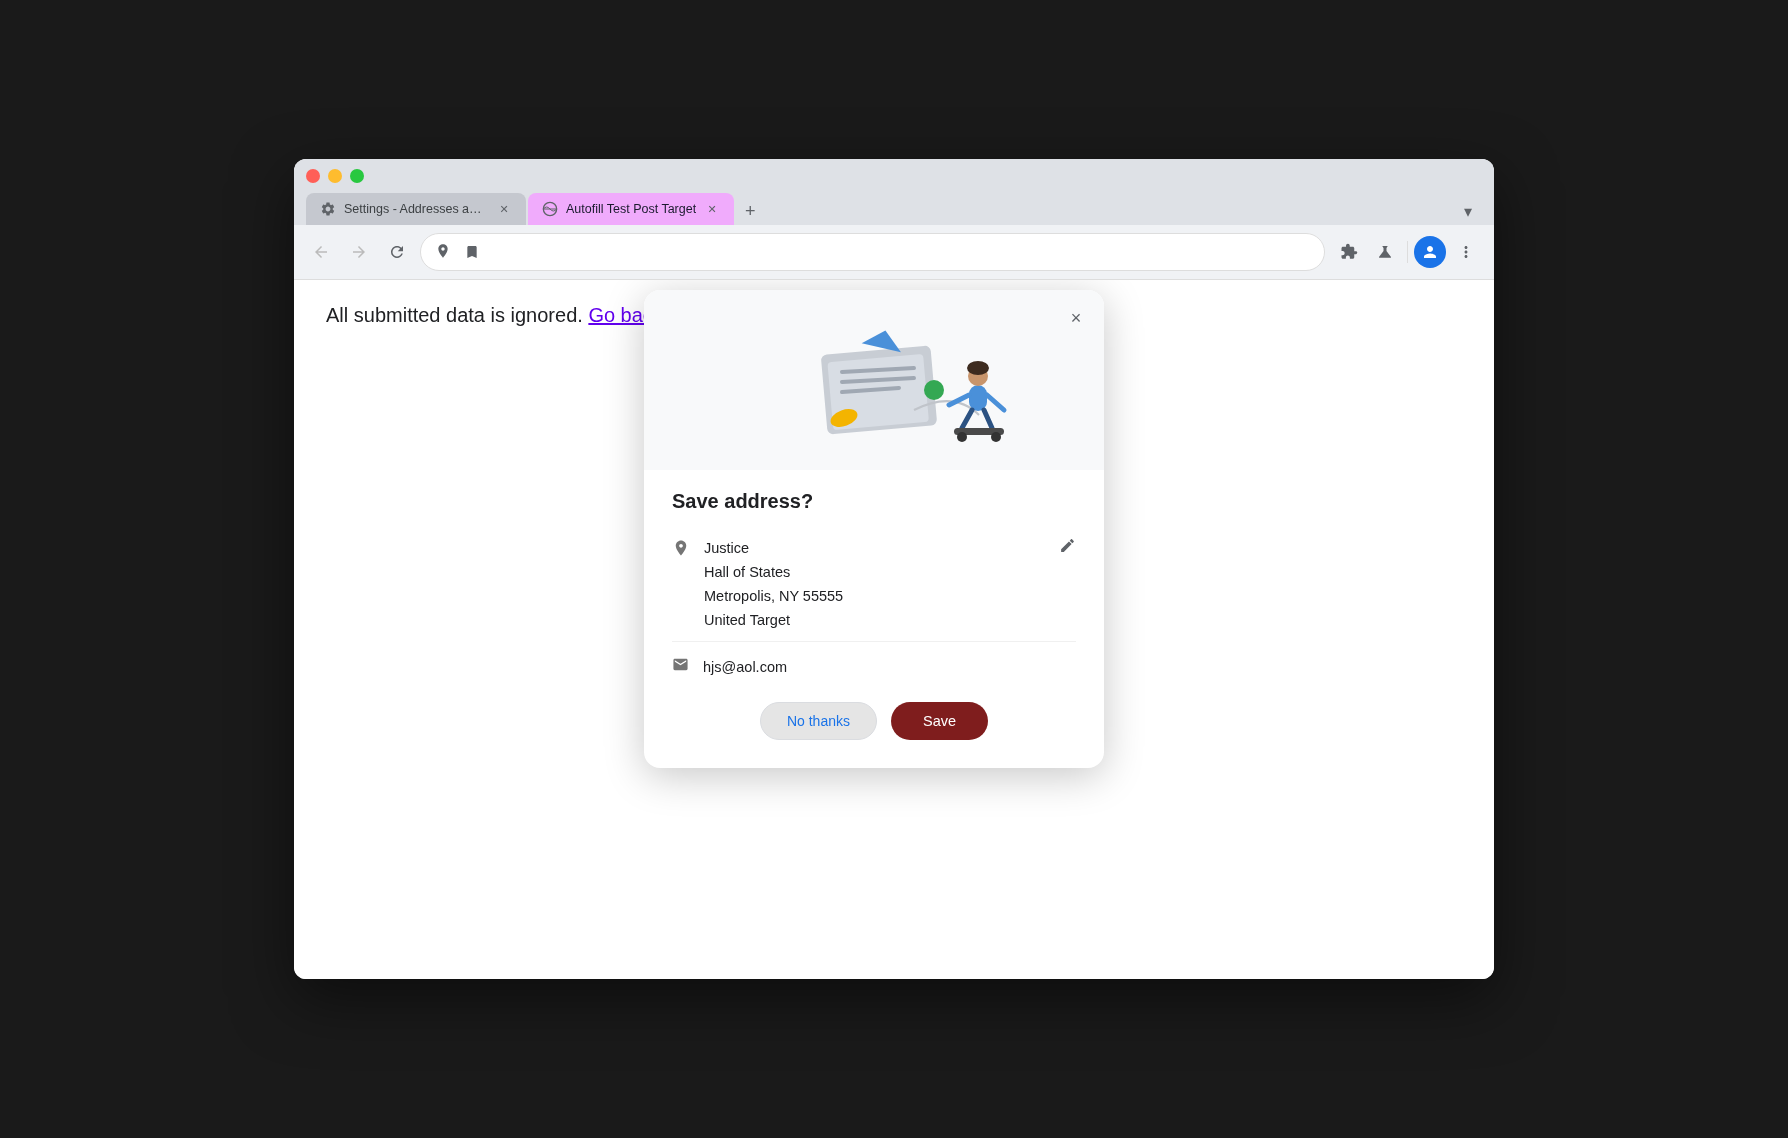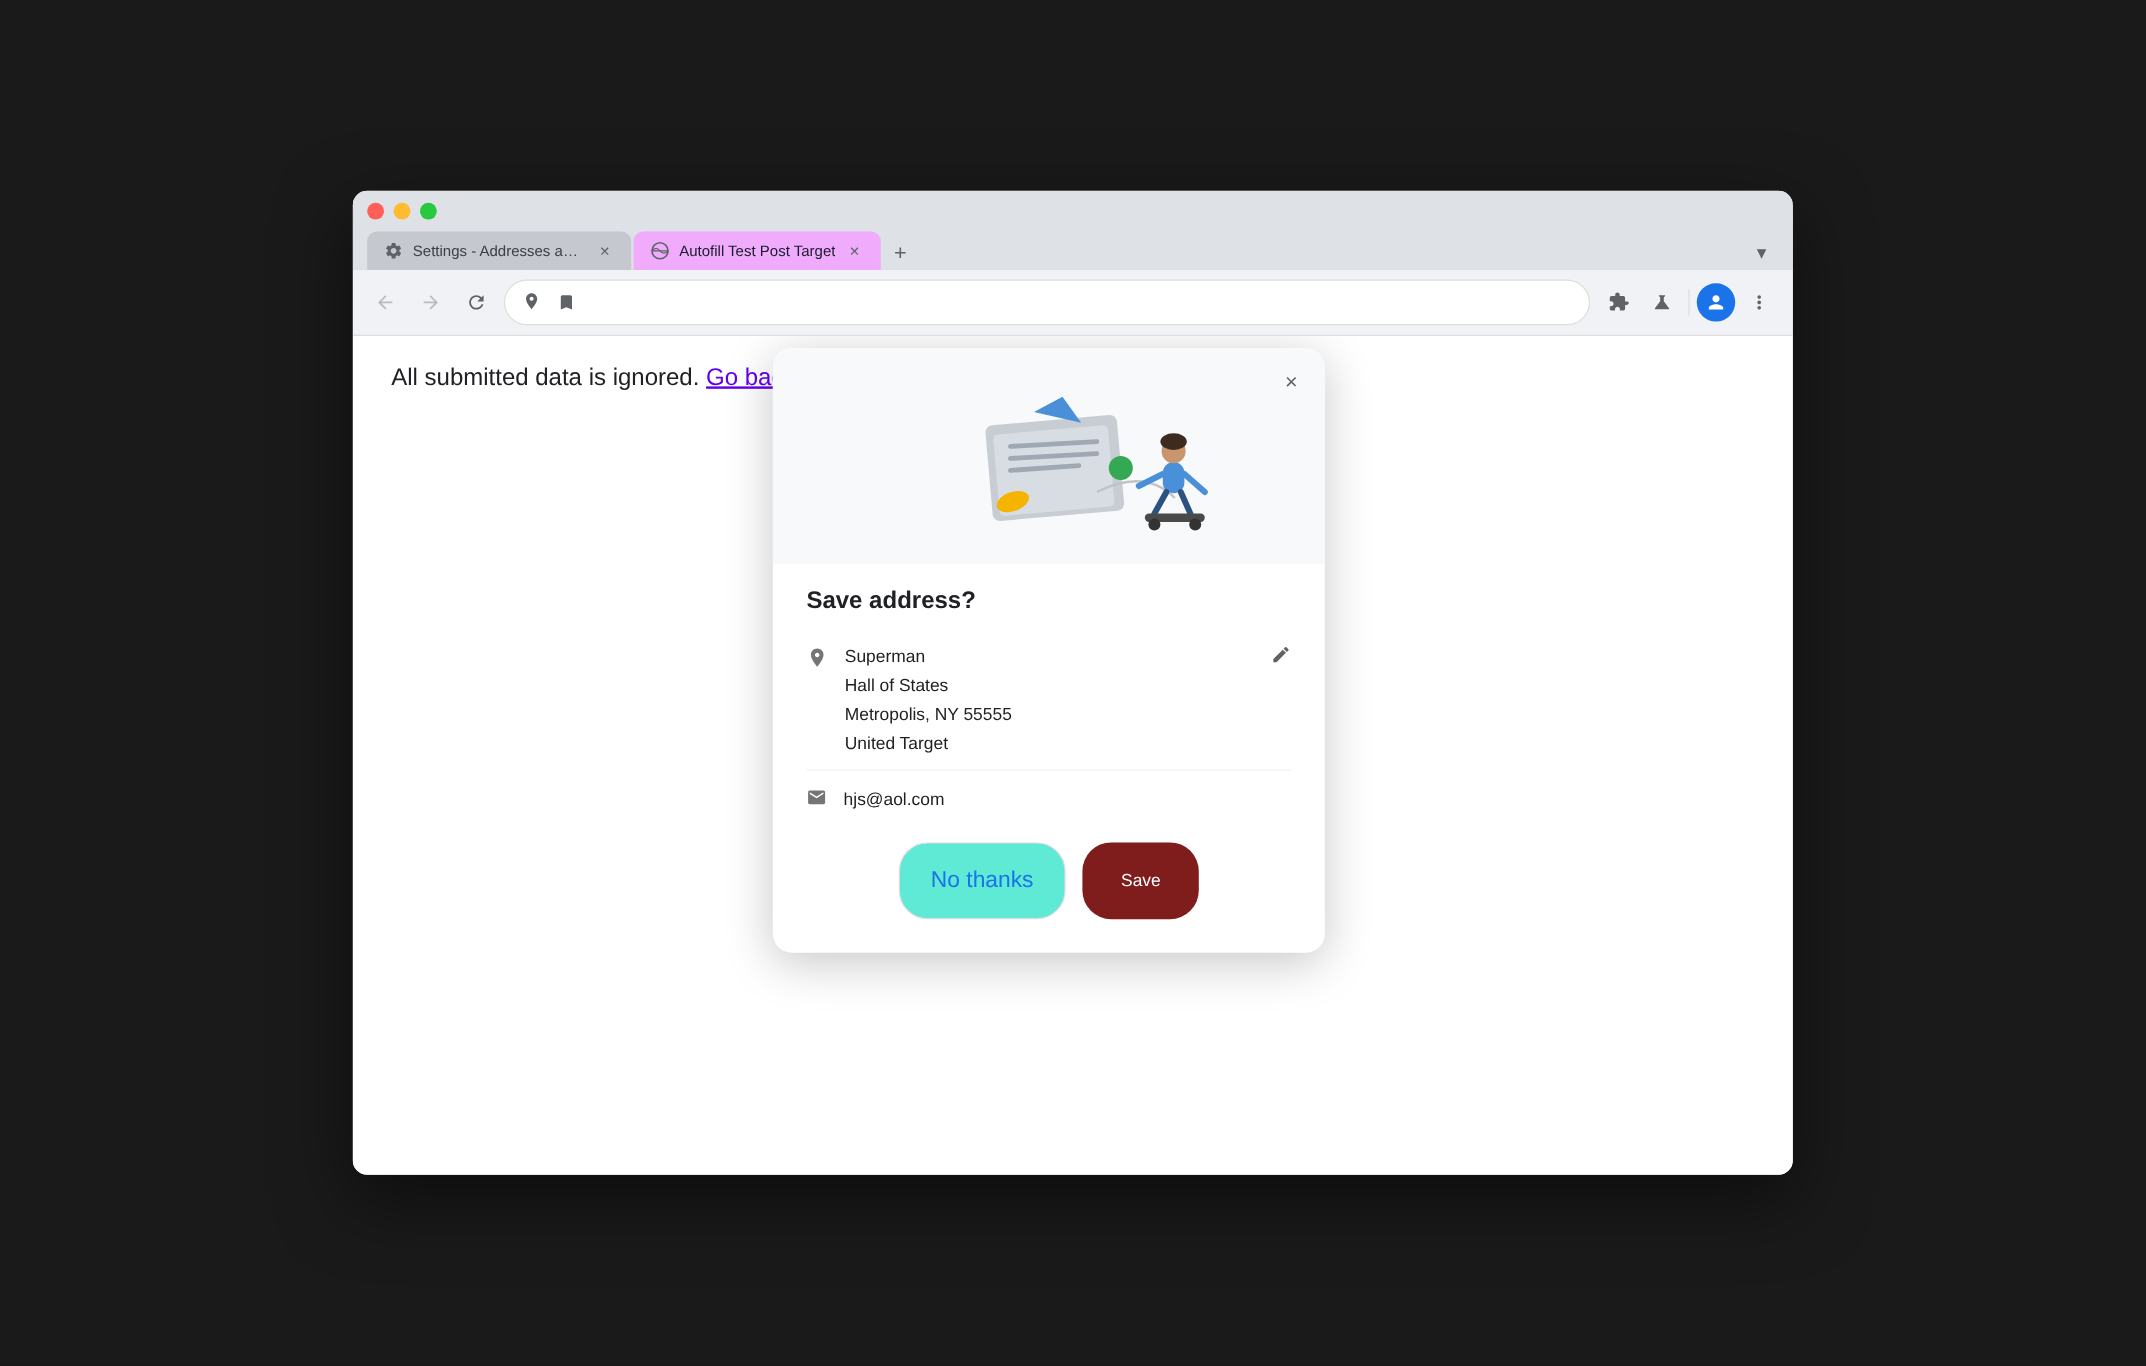--- a/index.html
+++ b/index.html
@@ -344,26 +344,26 @@
       color: #202124;
     }
 
     .popup-actions {
       display: flex;
       justify-content: center;
       gap: 14px;
     }
 
     .btn-no-thanks {
-      padding: 20px 26px;
+      padding: 10px 26px;
       border-radius: 24px;
       border: 1.5px solid #dadce0;
-      background: #5eead4;
+      background: #e5e5e5;
       color: #1a73e8;
-      font-size: 19px;
+      font-size: 14px;
       font-weight: 500;
       cursor: pointer;
     }
 
     .btn-save {
       padding: 10px 32px;
       border-radius: 24px;
       border: none;
       background: #7f1d1d;
       color: #fff;
@@ -524,21 +524,21 @@
       <div class="popup-body">
         <div class="popup-title">Save address?</div>
 
         <div class="address-block">
           <span class="address-block-icon">
             <svg width="18" height="18" viewBox="0 0 24 24" fill="#757575">
                 <path d="M12 2C8.13 2 5 5.13 5 9c0 5.25 7 13 7 13s7-7.75 7-13c0-3.87-3.13-7-7-7zm0 9.5c-1.38 0-2.5-1.12-2.5-2.5s1.12-2.5 2.5-2.5 2.5 1.12 2.5 2.5-1.12 2.5-2.5 2.5z"></path>
               </svg>
           </span>
           <div class="address-lines">
-            <div>Superman</div>
+            <div>Justice</div>
             <div>Hall of States</div>
             <div>Metropolis, NY 55555</div>
             <div>United Target</div>
           </div>
           <span class="edit-icon">
             <svg width="17" height="17" viewBox="0 0 24 24" fill="#5f6368">
                 <path d="M3 17.25V21h3.75L17.81 9.94l-3.75-3.75L3 17.25zM20.71 7.04c.39-.39.39-1.02 0-1.41l-2.34-2.34c-.39-.39-1.02-.39-1.41 0l-1.83 1.83 3.75 3.75 1.83-1.83z"></path>
               </svg>
           </span>
         </div>

